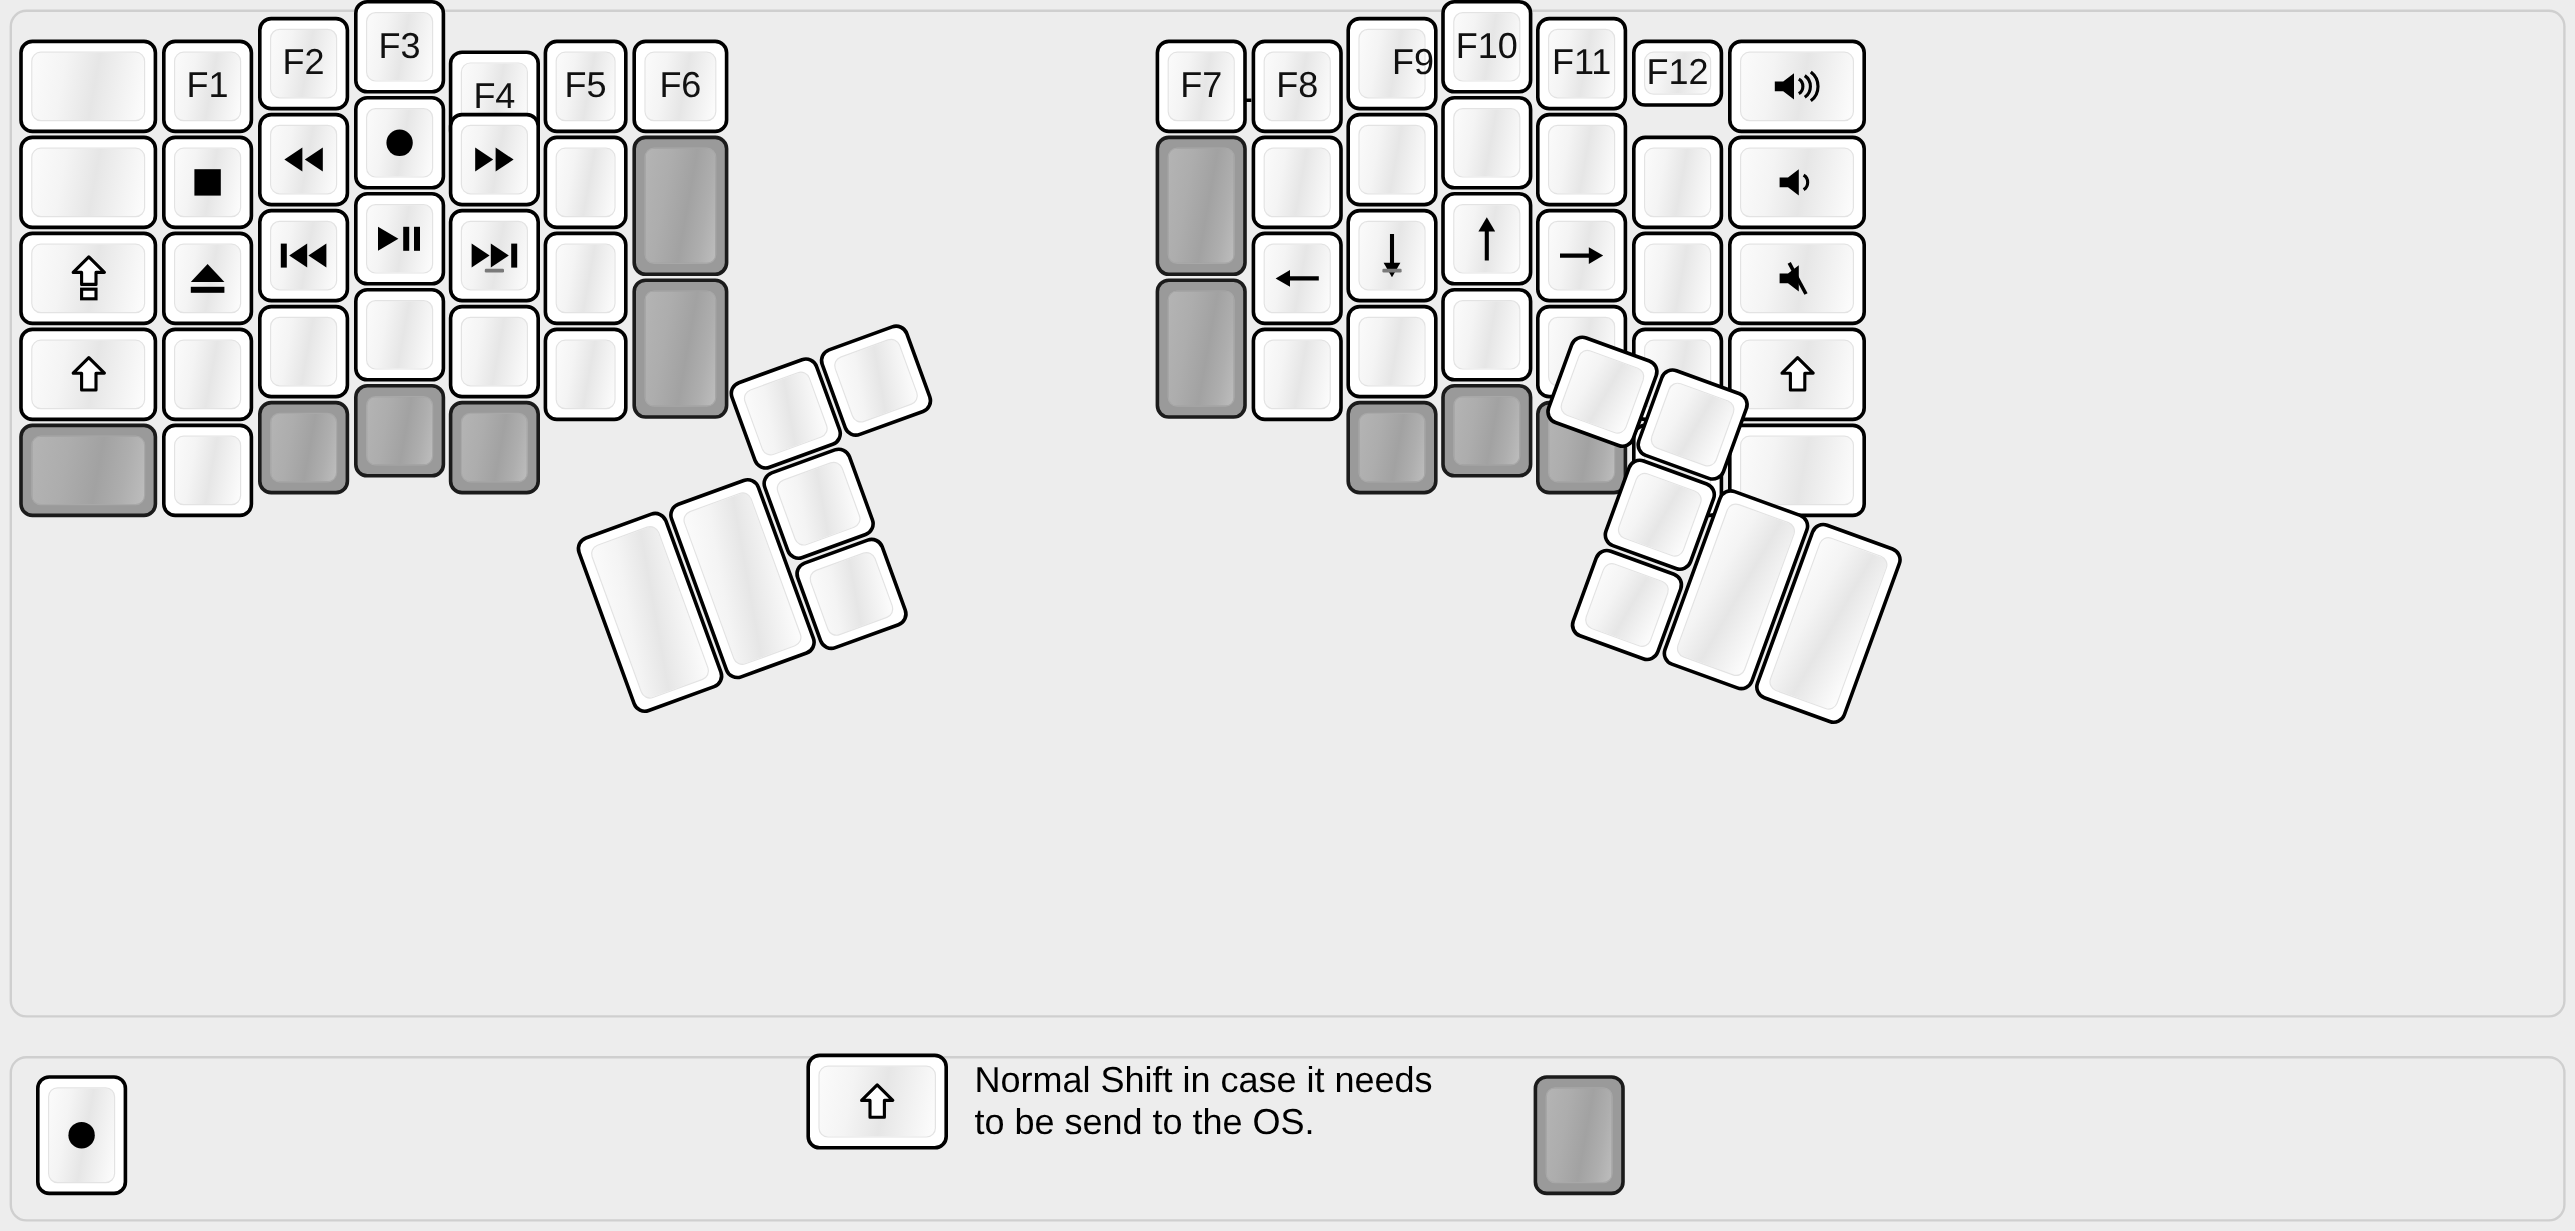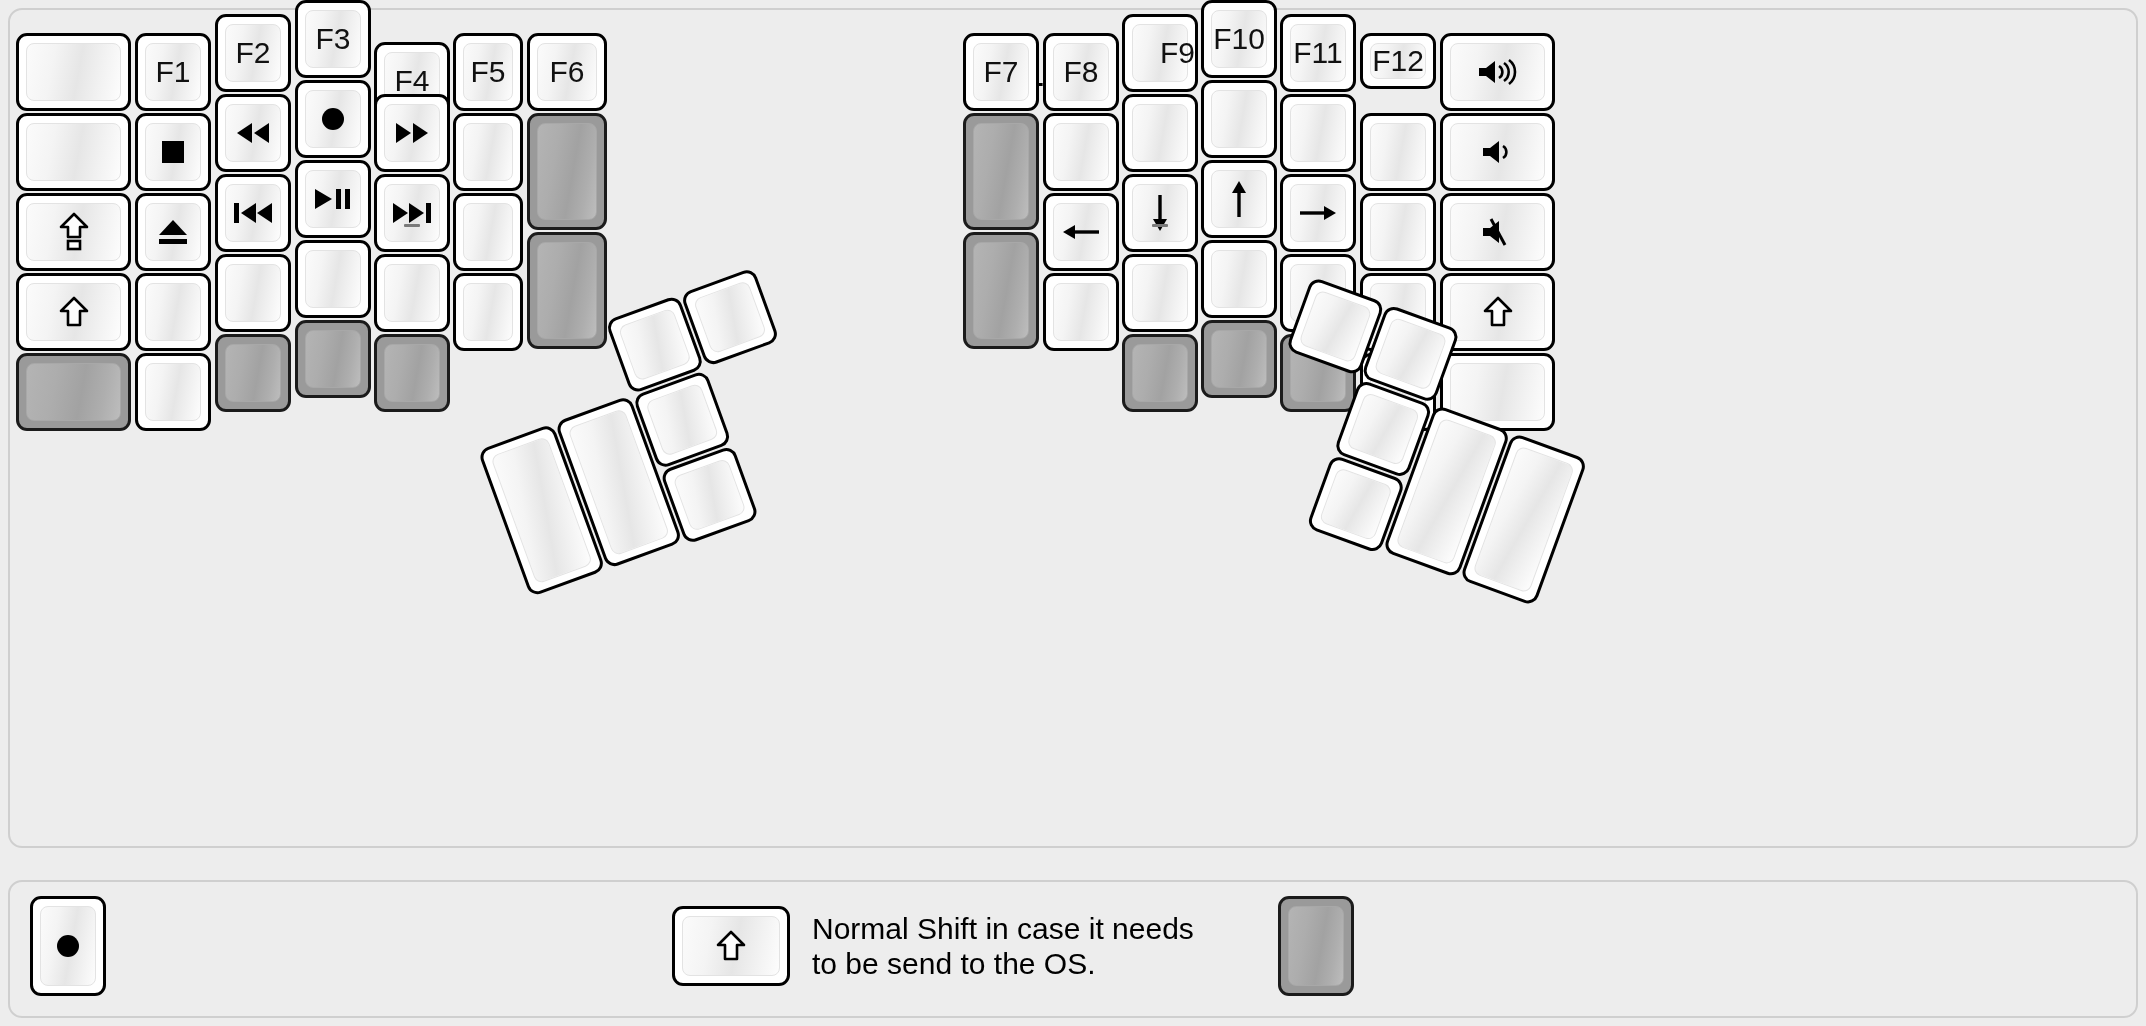--- a/index.html
+++ b/index.html
@@ -496,21 +496,21 @@
           <div class="key" style="left: 0px; top: 0px; width: 76px; height: 100px;">
             <div class="cap"></div>
             <span class="glyph">
               <svg width="30" height="30" viewBox="0 0 30 30">
                 <circle cx="15" cy="15" r="11" fill="#000"></circle>
               </svg>
             </span>
           </div>
         </div>
       </div>
-      <div class="legend-item" style="left: 672px; top: 906px; justify-content: center;">
+      <div class="legend-item" style="left: 672px; top: 878px; justify-content: center;">
         <div class="legend-key" style="width: 118px; height: 80px;">
           <div class="key" style="left: 0px; top: 0px; width: 118px; height: 80px;">
             <div class="cap"></div>
             <span class="glyph">
               <svg width="30" height="32" viewBox="0 0 30 32">
                 <path d="M15 2 L28 15 L21 15 L21 29 L9 29 L9 15 L2 15 Z" fill="#fdfdfd" stroke="#000" stroke-width="2.6" stroke-linejoin="round"></path>
               </svg>
             </span>
           </div>
         </div>

